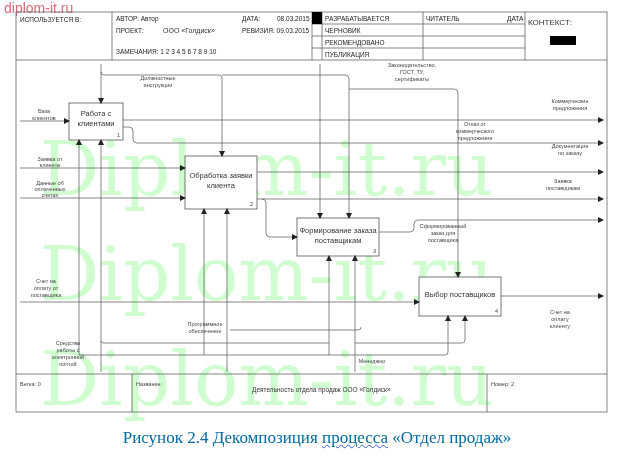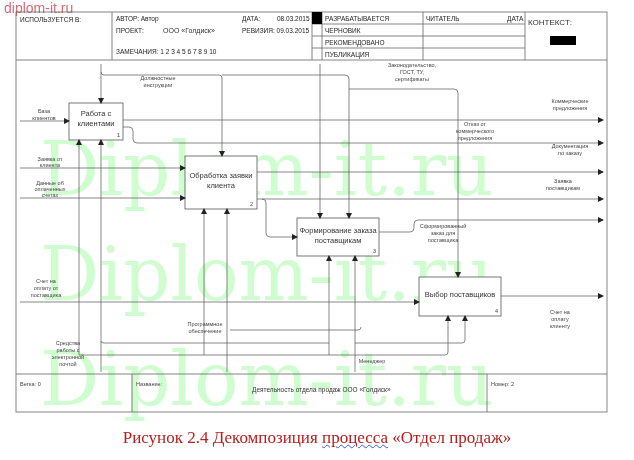--- a/index.html
+++ b/index.html
@@ -6,21 +6,21 @@
   body { width:634px; height:460px; position:relative; overflow:hidden; font-family:"Liberation Sans", sans-serif; }
   svg { position:absolute; left:0; top:0; }
   .t { font-family:"Liberation Sans", sans-serif; fill:#333; }
   .hdr { font-size:6.5px; fill:#222; }
   .lbl { font-size:5.5px; fill:#444; }
   .box { font-size:7.5px; fill:#333; }
   .ln { stroke:#555; stroke-width:0.7; fill:none; }
   .frame { stroke:#666; stroke-width:0.8; fill:none; }
   .wm { font-family:"DejaVu Serif", serif; fill:#7CFC7C; opacity:0.35; font-size:74px; }
   .logo { position:absolute; left:4px; top:0px; color:#d96b7a; font-family:"Liberation Sans", sans-serif; font-size:14px; }
-  .caption { position:absolute; left:0; width:634px; top:428px; text-align:center; font-family:"Liberation Serif", serif; font-size:17px; color:#b91c1c; }
+  .caption { position:absolute; left:0; width:634px; top:428px; text-align:center; font-family:"Liberation Serif", serif; font-size:17px; color:#0369a1; }
   .caption .u { text-decoration: underline wavy #3a5adc; text-decoration-thickness:1px; }
 </style>
 </head>
 <body>
 
 <div class="logo">diplom-it.ru</div>
 
 <svg width="634" height="460" viewBox="0 0 634 460">
   <defs>
     <marker id="ah" markerWidth="6" markerHeight="6" refX="5" refY="3" orient="auto" markerUnits="userSpaceOnUse">

